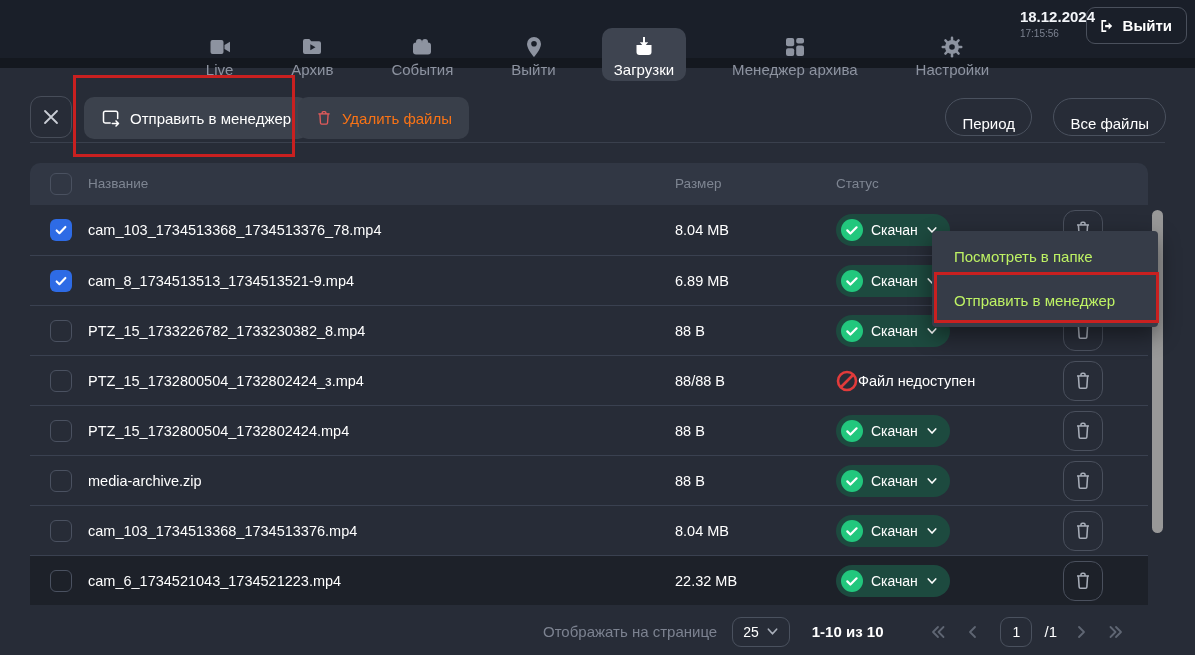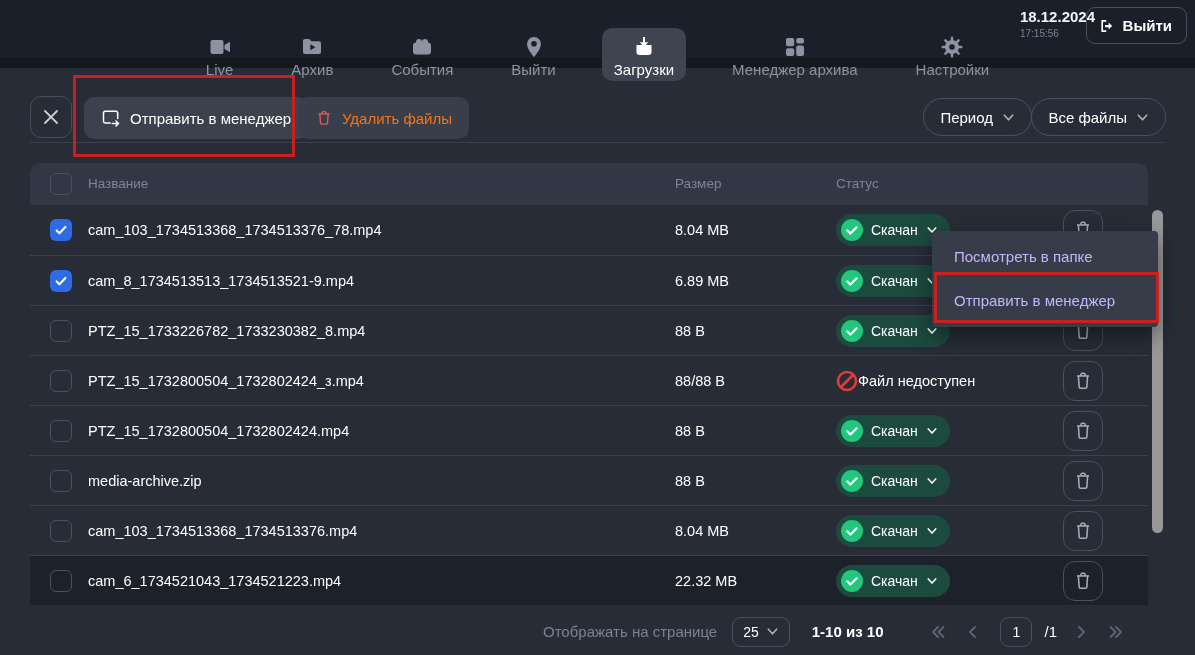--- a/index.html
+++ b/index.html
@@ -21,21 +21,21 @@
   .logout-btn svg { width:18px; height:18px; }
 
   
   .icon-btn-x { position:absolute; left:30px; top:96px; width:42px; height:42px; border-radius:11px; border:1.5px solid #474d59; background:transparent; cursor:pointer; display:flex; align-items:center; justify-content:center; }
   .icon-btn-x svg { width:18px; height:18px; stroke:#c9cdd5; }
   .btn { position:absolute; top:97px; height:42px; display:flex; align-items:center; gap:9px; border:none; border-radius:10px; font-size:15px; cursor:pointer; padding:0 17px; font-family:inherit; }
   .btn-send { left:84px; background:#3c424d; color:#fff; }
   .btn-send svg { width:20px; height:20px; stroke:#fff; }
   .btn-del { left:298px; background:#393f4a; color:#f97316; }
   .btn-del svg { width:18px; height:18px; stroke:#e15b5b; }
-  .pill { position:absolute; top:98px; height:38px; display:flex; align-items:center; gap:9px; background:transparent; border:1.5px solid #4a515e; border-radius:19px; color:#fff; font-size:15px; padding:16px 16px; cursor:pointer; font-family:inherit; }
+  .pill { position:absolute; top:98px; height:38px; display:flex; align-items:center; gap:9px; background:transparent; border:1.5px solid #4a515e; border-radius:19px; color:#fff; font-size:15px; padding:16px 16px; cursor:pointer; font-family:inherit;flex-direction:column; }
   .pill svg, .perpage svg { width:13px; height:11px; stroke:#aab0bb; }
   .pill-period { right:163px; }
   .pill-allfiles { right:29px; }
   .toolbar-divider { position:absolute; left:30px; top:142px; width:1135px; height:1px; background:#3a404d; }
 
   
   .table { position:absolute; left:30px; top:163px; width:1118px; }
   .thead { position:relative; height:42px; background:#313744; border-radius:10px 10px 0 0; color:#7e8592; font-size:13.5px; }
   .thead .cb, .row .cb { position:absolute; left:20px; top:50%; transform:translateY(-50%); width:22px; height:22px; border-radius:6px; border:1.5px solid #4a5160; cursor:pointer; display:flex; align-items:center; justify-content:center; }
   .col-name { position:absolute; left:58px; top:0; line-height:42px; }
@@ -58,21 +58,21 @@
   .unavail .blocked { width:22px; height:22px; }
   .unavail .blabel { font-size:14.5px; color:#fff; }
   .trash { position:absolute; left:1033px; top:5px; width:40px; height:40px; border-radius:12px; border:1.5px solid #4a505d; background:transparent; cursor:pointer; display:flex; align-items:center; justify-content:center; }
   .trash svg { width:22px; height:22px; stroke:#a7adb8; }
 
   
   .scrollbar { position:absolute; left:1152px; top:210px; width:11px; height:323px; background:#989898; border-radius:6px; z-index:10; cursor:grab; }
 
   
   .ctxmenu { position:absolute; left:932px; top:231px; width:226px; background:#363c48; border-radius:4px; box-shadow:0 8px 22px rgba(0,0,0,.45); z-index:20; padding:4px 0; }
-  .ctxmenu .mi { height:44px; line-height:44px; padding-left:22px; font-size:15px; color:#c4b5fd; cursor:pointer; white-space:nowrap; }
+  .ctxmenu .mi { height:44px; line-height:44px; padding-left:22px; font-size:15px; color:#bef264; cursor:pointer; white-space:nowrap; }
 
   
   .annot { position:absolute; border:3px solid #c92020; z-index:40; pointer-events:none; }
   .annot-1 { left:73px; top:75px; width:222px; height:82px; }
   .annot-2 { left:934px; top:272px; width:225px; height:51px; }
 
   
   .footer { position:absolute; left:0; bottom:0; width:1195px; height:47px; background:#272c37; z-index:15; }
   .footer-inner { position:absolute; left:543px; top:0; height:47px; display:flex; align-items:center; }
   .fp-label { color:#7c8290; font-size:15px; }

